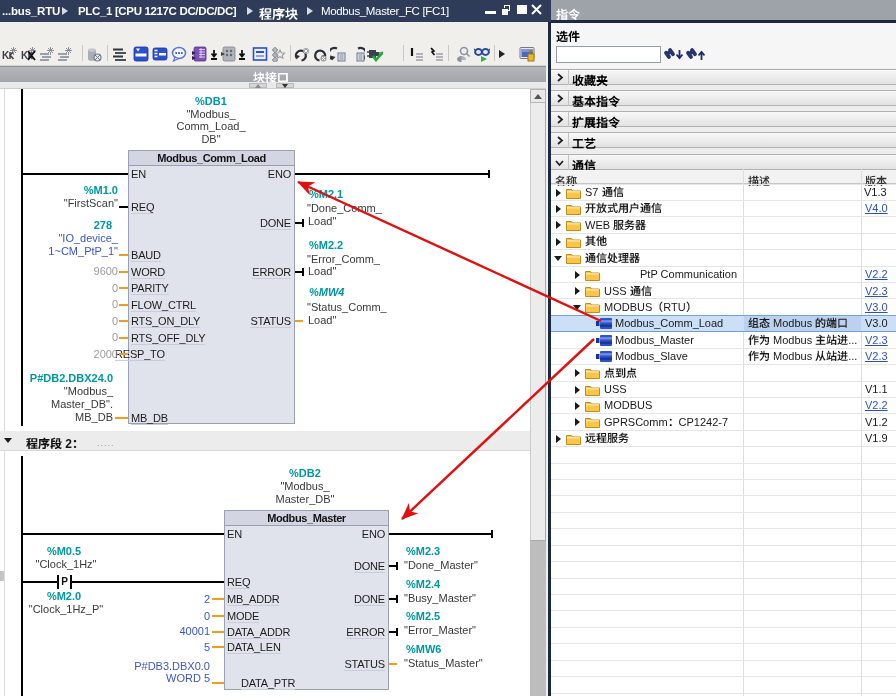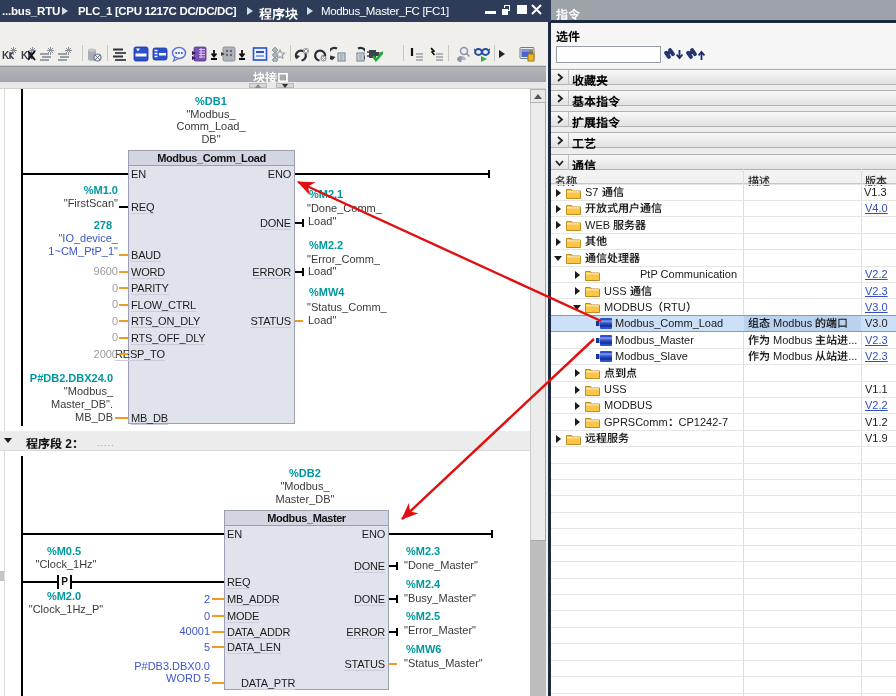--- a/index.html
+++ b/index.html
@@ -474,21 +474,21 @@
 <div class="a" style="left:302px;top:219px;width:2px;height:8px;background:#000"></div>
 <div class="a nw t11 teal" style="left:309px;top:187.5px;line-height:13px;">%M2.1</div>
 <div class="a nw t11 dk" style="left:307px;top:202.0px;line-height:13px;">"Done_Comm_</div>
 <div class="a nw t11 dk" style="left:308px;top:215.0px;line-height:13px;">Load"</div>
 <div class="wire" style="left:295px;top:270.5px;width:7px;height:2px"></div>
 <div class="a" style="left:302px;top:267.5px;width:2px;height:8px;background:#000"></div>
 <div class="a nw t11 teal" style="left:309px;top:239.0px;line-height:13px;">%M2.2</div>
 <div class="a nw t11 dk" style="left:307px;top:252.5px;line-height:13px;">"Error_Comm_</div>
 <div class="a nw t11 dk" style="left:308px;top:264.5px;line-height:13px;">Load"</div>
 <div class="owire" style="left:295px;top:320.0px;width:8px;height:2px"></div>
-<div class="a nw t11 teal" style="left:309px;top:285.5px;line-height:13px;">%MW4</div>
+<div class="a nw t11 teal" style="left:309px;top:285.5px;line-height:13px;font-style:italic;">%MW4</div>
 <div class="a nw t11 dk" style="left:307px;top:301.0px;line-height:13px;">"Status_Comm_</div>
 <div class="a nw t11 dk" style="left:308px;top:313.5px;line-height:13px;">Load"</div>
 <div class="a" style="left:0;top:431px;width:530px;height:20px;background:#ececec;border-bottom:1px solid #d8d8d8"></div>
 <div class="trid" style="left:4px;top:438px"></div>
 <div class="a nw" style="left:26px;top:434px;color:#111"><svg class="hz" style="width:12px;height:12px;vertical-align:-1px">
       <use href="#b7a0b"></use>
     </svg><svg class="hz" style="width:12px;height:12px;vertical-align:-1px">
       <use href="#b5e8f"></use>
     </svg><svg class="hz" style="width:12px;height:12px;vertical-align:-1px">
       <use href="#b6bb5"></use>

